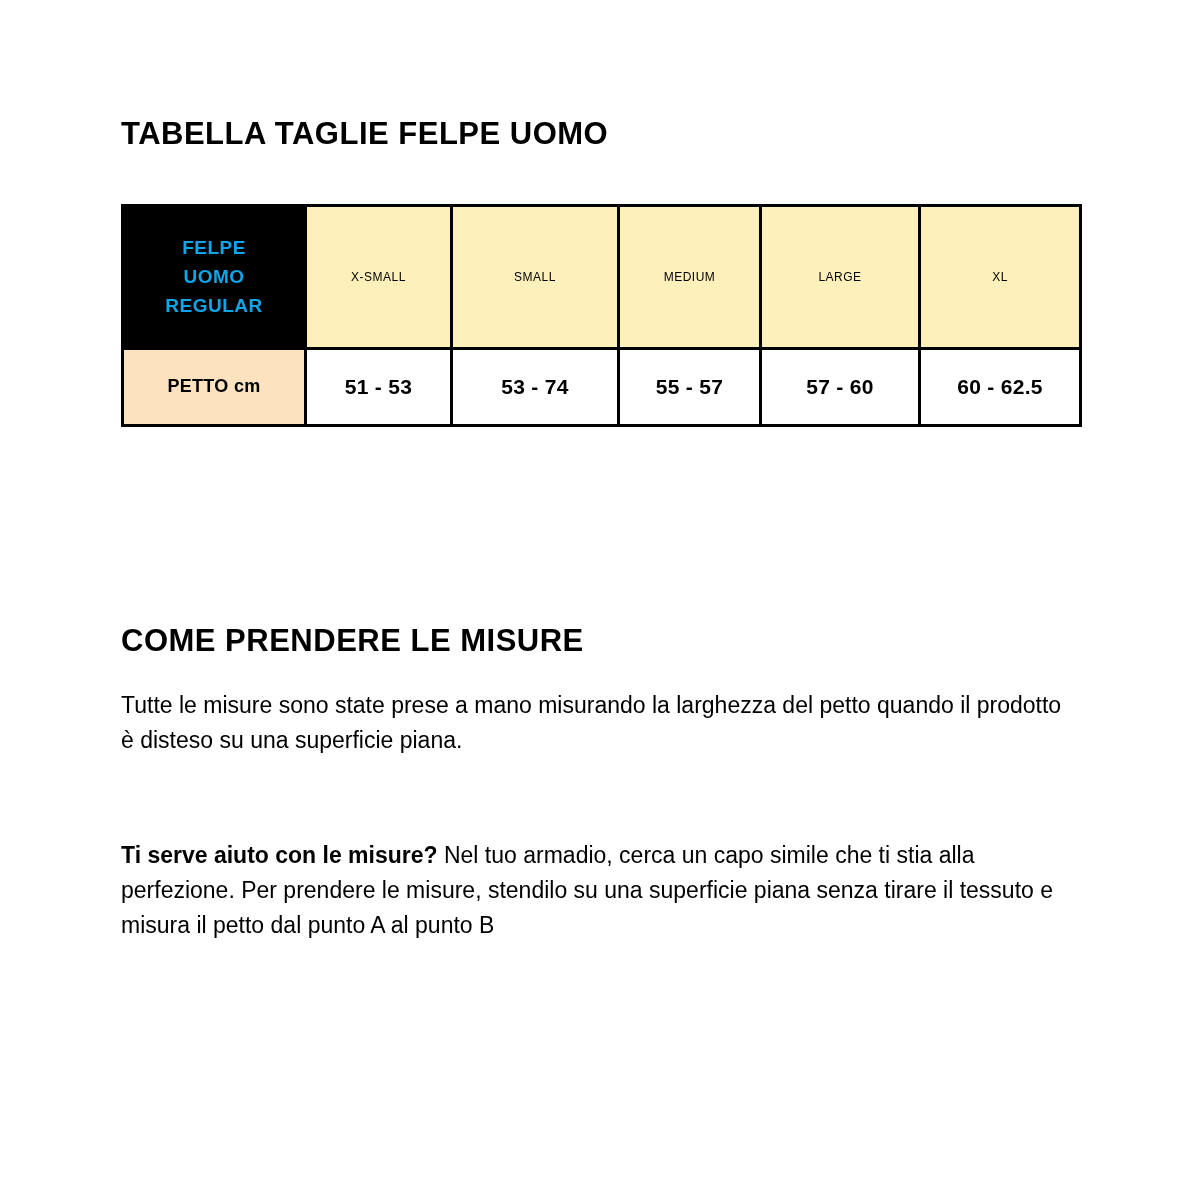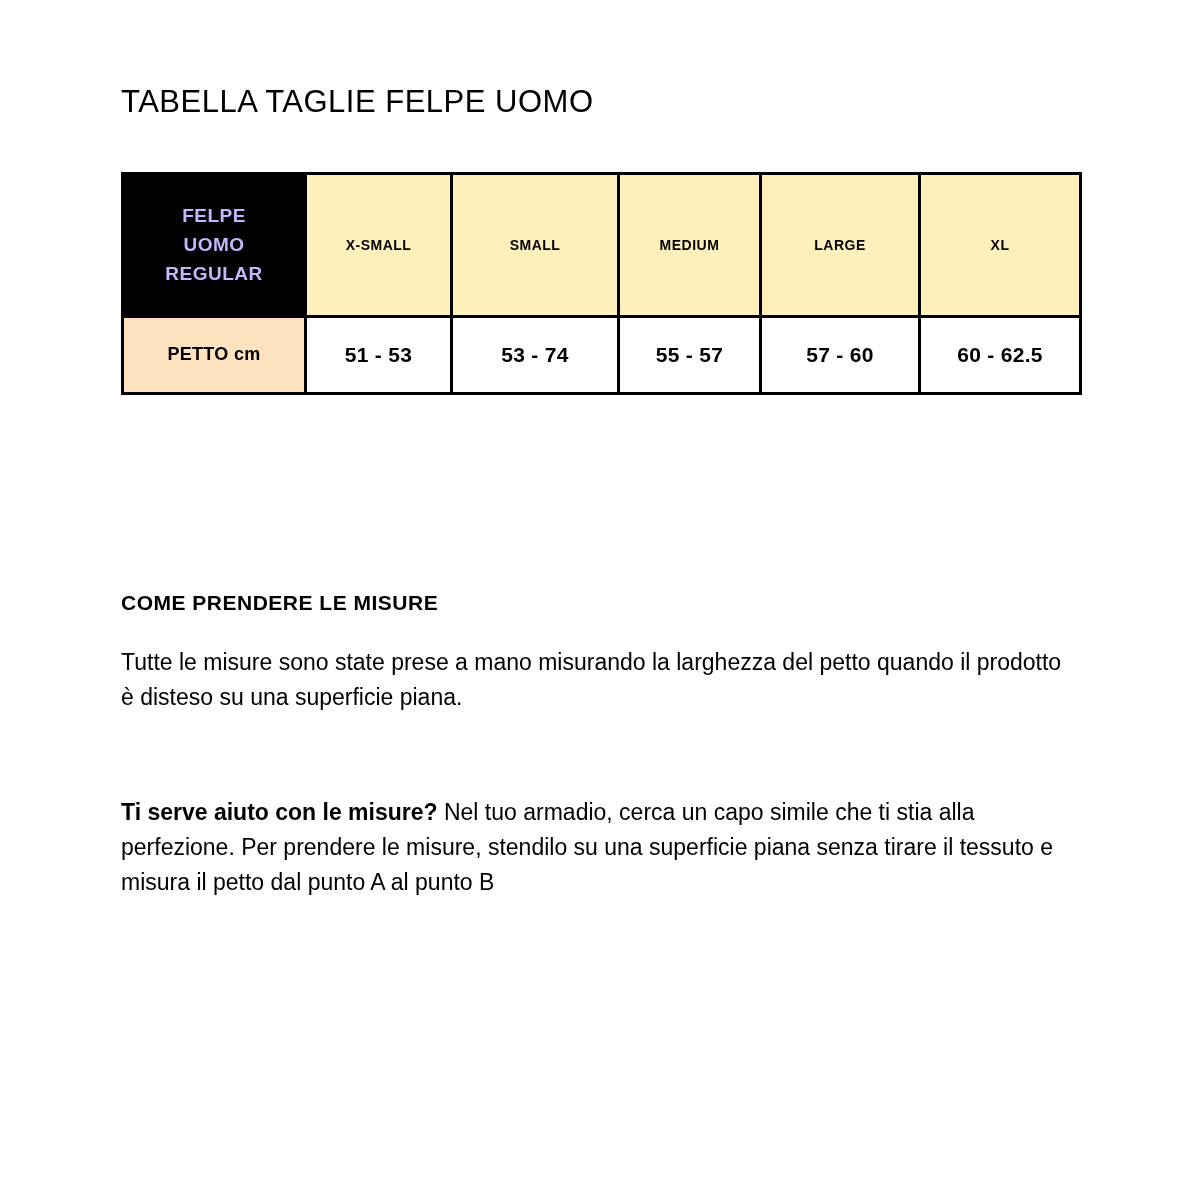--- a/index.html
+++ b/index.html
@@ -10,70 +10,70 @@
     font-family: "Liberation Sans", sans-serif;
     color: #000000;
   }
   .page {
     width: 1200px;
     height: 1200px;
     padding: 0 121px;
     overflow: hidden;
   }
   .page-title {
-    margin-top: 84px;
+    margin-top: 116px;
     font-size: 31px;
-    font-weight: normal;
+    font-weight: bold;
     letter-spacing: 0.5px;
     line-height: 1.15;
   }
   table.size-table {
     margin-top: 52px;
     border-collapse: collapse;
     table-layout: fixed;
     width: 958px;
   }
   table.size-table th,
   table.size-table td {
     border: 3px solid #000000;
     text-align: center;
     vertical-align: middle;
   }
   tr.header-row { height: 143px; }
   tr.data-row   { height: 77px; padding-left: 28px; }
   th.corner-cell {
     background: #000000;
-    color: #c4b5fd;
+    color: #0ea5e9;
     font-size: 19px;
     font-weight: bold;
     line-height: 29px;
     white-space: pre-line;
     letter-spacing: 0.5px;
   }
   th.size-col {
     background: #fdf0bb;
-    font-size: 14px;
-    font-weight: bold;
+    font-size: 12px;
+    font-weight: normal;
     letter-spacing: 0.5px;
   }
   td.row-label {
     background: #fce2bf;
     font-size: 18px;
     font-weight: bold;
     letter-spacing: 0.3px;
   }
   td.value-cell {
     background: #ffffff;
     font-size: 21px;
     font-weight: bold;
     letter-spacing: 0.3px;
   }
   .section-heading {
     margin-top: 196px;
-    font-size: 21px;
+    font-size: 31px;
     font-weight: bold;
     letter-spacing: 0.5px;
     line-height: 1.15;
   }
   .body-text {
     margin-top: 30px;
     font-size: 23px;
     line-height: 35px;
     max-width: 958px;
   }

